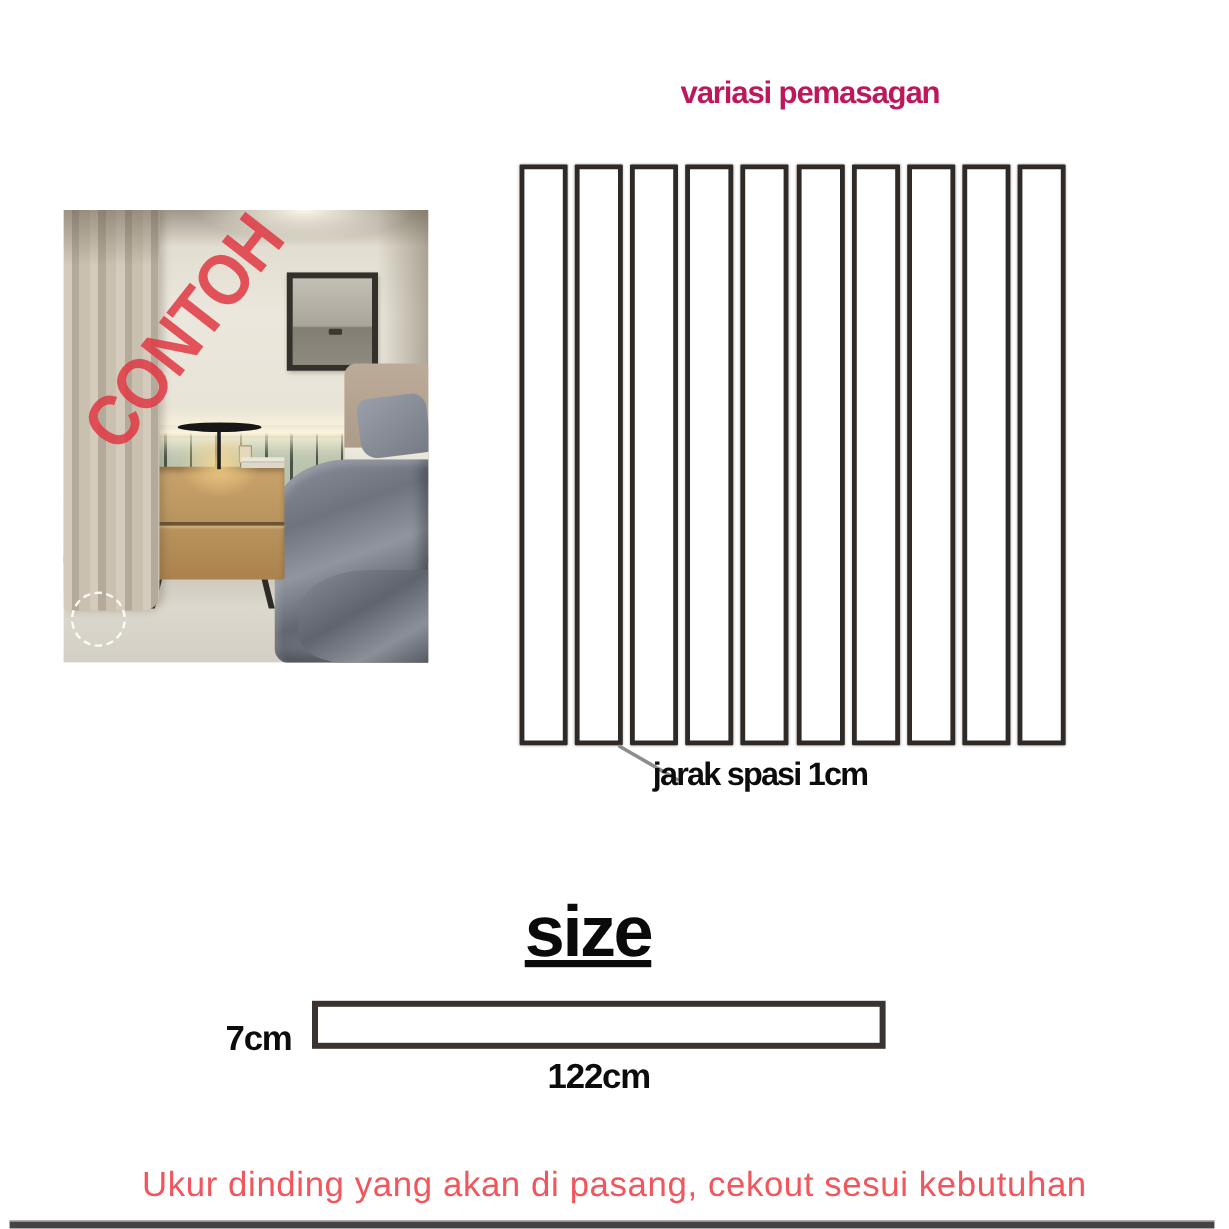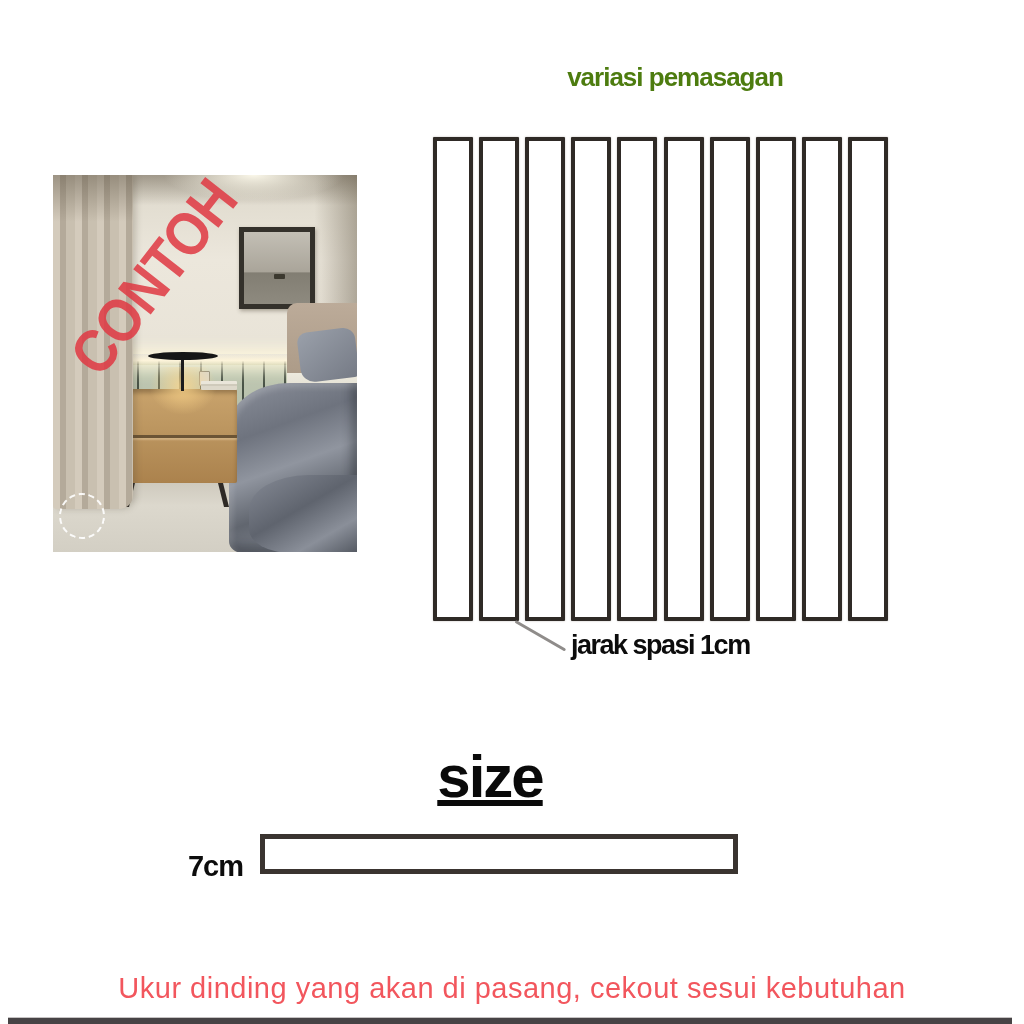--- a/index.html
+++ b/index.html
@@ -3,37 +3,37 @@
 <meta charset="utf-8">
 <style>
   html,body{margin:0;padding:0;background:#fff;}
   #canvas{
     position:relative;width:1024px;height:1024px;background:#fff;overflow:hidden;
     font-family:"Liberation Sans",sans-serif;color:#111;
   }
   
   .variation-title{
     position:absolute;left:420px;top:62px;width:510px;text-align:center;
-    font-size:26px;font-weight:bold;letter-spacing:-1px;color:#4d7c0f;
+    font-size:26px;font-weight:bold;letter-spacing:-1px;color:#be185d;
   }
   .strips{
     position:absolute;left:433px;top:137px;width:455px;height:484px;
     display:flex;justify-content:space-between;
   }
   .strip{
     width:40px;height:100%;box-sizing:border-box;background:#fff;
     border:4px solid #2f2a26;border-radius:1px;
     box-shadow:0 0 2px rgba(60,50,40,.35);
   }
   .leader{
     position:absolute;left:516px;top:620px;width:58px;height:3px;background:#8f8c8a;
     transform:rotate(30deg);transform-origin:0 0;border-radius:2px;
   }
   .gap-label{
-    position:absolute;left:571px;top:630px;font-size:27px;font-weight:bold;
+    position:absolute;left:544px;top:630px;font-size:27px;font-weight:bold;
     letter-spacing:-1.5px;color:#0c0c0c;
   }
   
   .size-heading{
     position:absolute;left:0;top:742px;width:980px;text-align:center;
     font-size:60px;font-weight:800;letter-spacing:-2px;color:#0a0a0a;text-decoration:underline;
   }
   .size-height-label{
     position:absolute;left:148px;top:840px;width:95px;text-align:right;
     font-size:29px;font-weight:bold;letter-spacing:-1px;color:#0c0c0c;margin-top:10px;
@@ -216,17 +216,18 @@
       <div class="strip" style="border-color: rgb(47, 42, 38);"></div>
       <div class="strip" style="border-color: rgb(47, 42, 38);"></div>
       <div class="strip" style="border-color: rgb(47, 42, 38);"></div>
     </div>
   <div class="leader"></div>
   <div class="gap-label">jarak spasi 1cm</div>
 
   <div class="size-heading">size</div>
   <div class="size-height-label">7cm</div>
   <div class="size-rect" style="border-color: rgb(58, 52, 48);"></div>
+  <div class="size-width-label">122cm</div>
 
   <div class="footer-note" style="color: rgb(242, 86, 93);">Ukur dinding yang akan di pasang, cekout sesui kebutuhan</div>
   <div class="bottom-bar" style="background: rgb(71, 67, 69);"></div>
 
 </div>
 
 </body></html>

